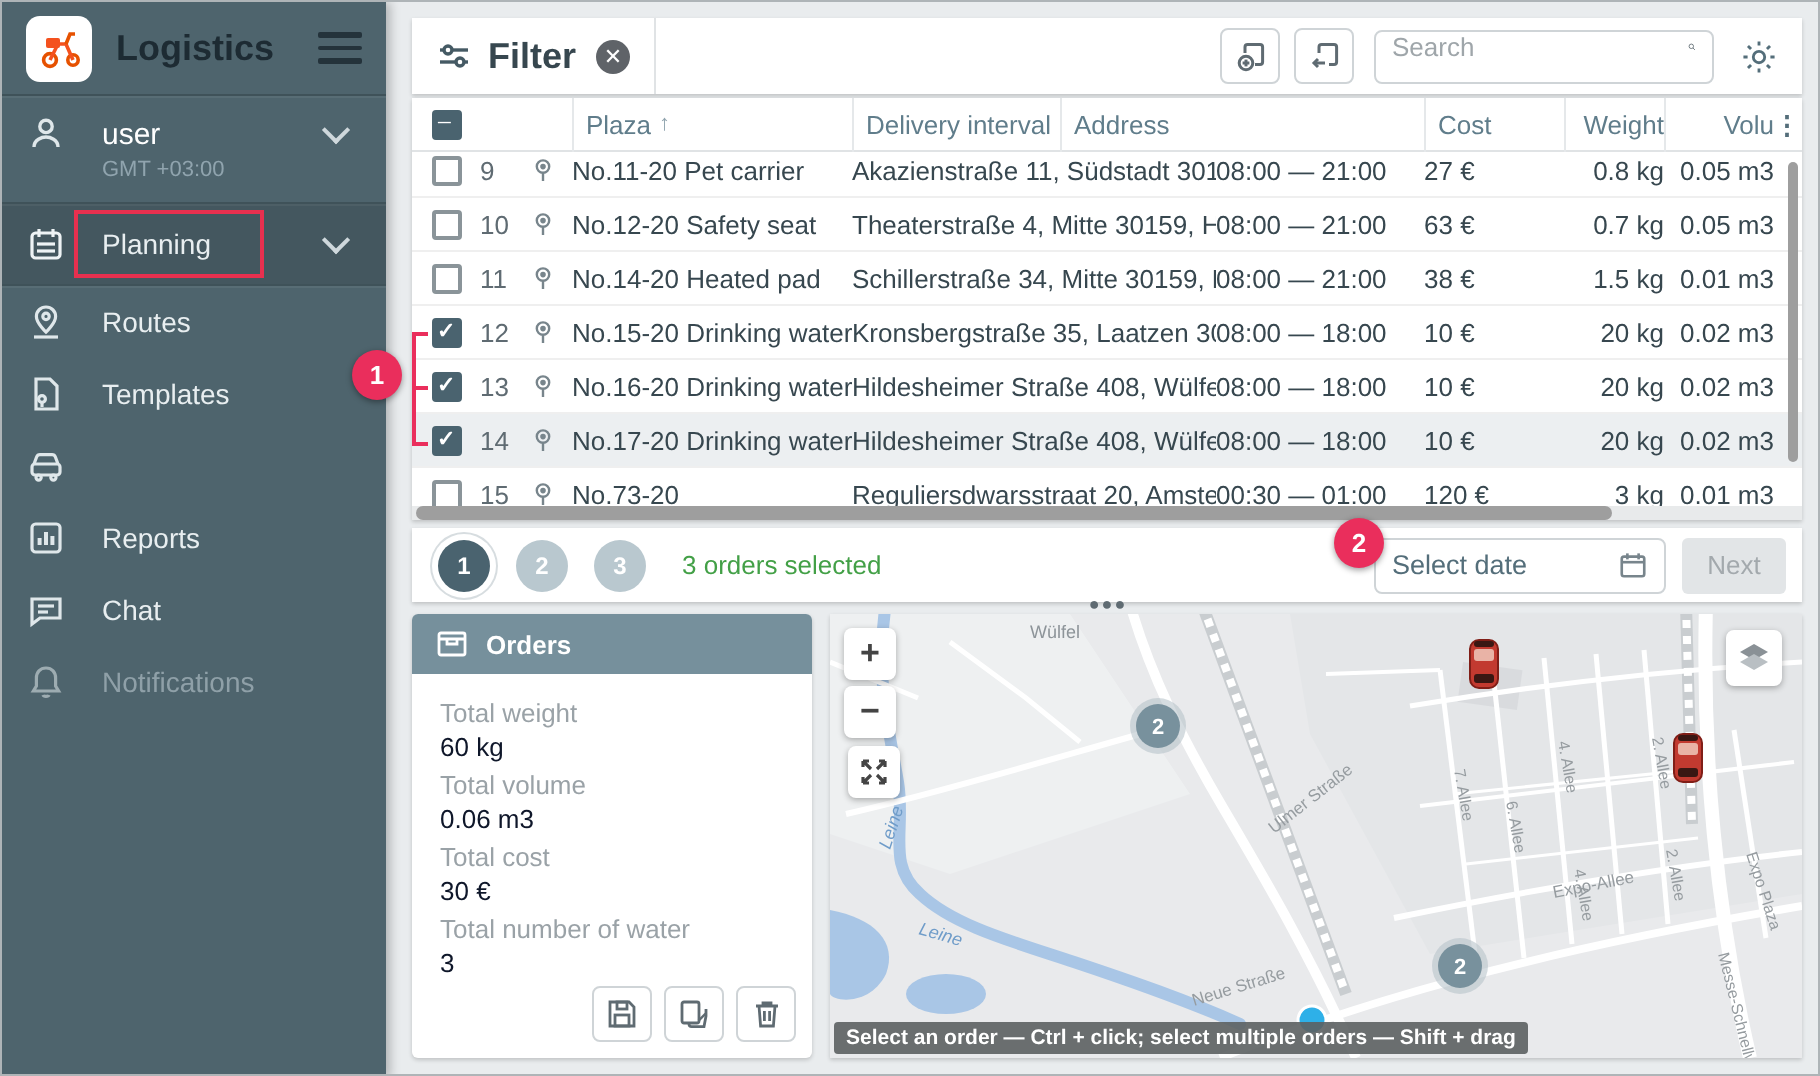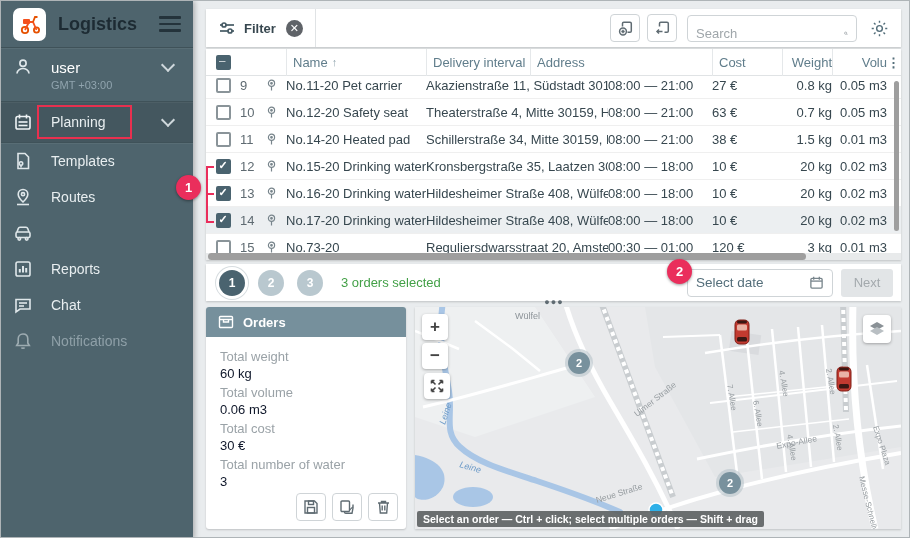--- a/index.html
+++ b/index.html
@@ -43,29 +43,29 @@
   .badge2 { left:666px; top:258px; }
   .bracket-v { position:absolute; left:205px; top:165px; width:2px; height:57px; background:#ea2e5c; z-index:40; }
   .bracket-t { position:absolute; left:205px; width:8px; height:2px; background:#ea2e5c; z-index:40; }
 
   
   .card { position:absolute; background:#fff; box-shadow:0 1px 2px rgba(0,0,0,.18); }
 
   
   .toolbar { left:205px; top:8px; width:695px; height:38px; display:flex; align-items:center; }
   .filter-zone { display:flex; align-items:center; padding:0 12px; height:100%; }
-  .filter-label { font-size:13px; color:#37474f; font-weight:bold; margin:0 10px 0 8px; }
+  .filter-label { font-size:18px; color:#37474f; font-weight:bold; margin:0 10px 0 8px; }
   .clear-btn { width:17px; height:17px; border-radius:50%; background:#5f6368; color:#fff;
                font-size:11px; display:flex; align-items:center; justify-content:center; cursor:pointer; }
   .tb-divider { width:1px; height:38px; background:#e0e3e5; }
   .tb-spacer { flex:1; }
   .icon-btn { width:30px; height:28px; border:1px solid #cfd4d7; border-radius:4px;
               display:flex; align-items:center; justify-content:center; margin-left:7px; cursor:pointer; background:#fff; }
   .search-box { width:170px; height:27px; border:1px solid #cfd4d7; border-radius:4px;
-                margin-left:10px; display:flex; align-items:flex-end; padding:0 8px;gap:48px; }
+                margin-left:10px; display:flex; align-items:flex-start; padding:0 8px;gap:48px; }
   .search-box input { border:none; outline:none; flex:1; font-size:13px; color:#37474f;
                       font-family:"Liberation Sans",sans-serif; width:100px; }
   .search-box input::placeholder { color:#9fa6aa; }
   .gear-zone { width:44px; display:flex; justify-content:center; }
 
   
   .table-card { left:205px; top:48px; width:695px; height:211px; overflow:hidden; }
   .trow { display:flex; align-items:center; height:27px; border-bottom:1px solid #efefef; font-size:13px; color:#37474f; }
   .thead { height:27px; border-bottom:1px solid #e0e3e5; color:#607d8b; font-size:13px; }
   .thead .hc { height:27px; display:flex; align-items:center; }
@@ -176,33 +176,33 @@
           <line x1="5.5" y1="13.5" x2="14.5" y2="13.5"></line>
       </svg>
       <span class="label">Planning</span>
       <span class="chev"></span>
       <div class="ann-rect"></div>
     </div>
     <div class="sb-divider"></div>
 
     <div class="nav-item">
       <svg class="nav-icon" viewBox="0 0 20 20" fill="none" stroke="#dfe7ea" stroke-width="1.6">
+        <path d="M10 2.5 C12.7 2.5 14.8 4.6 14.8 7.2 C14.8 10.5 10 15 10 15 C10 15 5.2 10.5 5.2 7.2 C5.2 4.6 7.3 2.5 10 2.5 Z"></path>
+        <circle cx="10" cy="7.2" r="1.6"></circle>
+        <path d="M4 17.5 H16"></path>
+      </svg>
+      <span class="label">Routes</span>
+    </div>
+    <div class="nav-item">
+      <svg class="nav-icon" viewBox="0 0 20 20" fill="none" stroke="#dfe7ea" stroke-width="1.6">
         <path d="M5 2.5 H12 L15.5 6 V17.5 H5 Z"></path>
         <circle cx="8" cy="12.5" r="1.7"></circle>
           <line x1="8" y1="14.2" x2="8" y2="16.5"></line>
       </svg>
       <span class="label">Templates</span>
-    </div>
-    <div class="nav-item">
-      <svg class="nav-icon" viewBox="0 0 20 20" fill="none" stroke="#dfe7ea" stroke-width="1.6">
-        <path d="M10 2.5 C12.7 2.5 14.8 4.6 14.8 7.2 C14.8 10.5 10 15 10 15 C10 15 5.2 10.5 5.2 7.2 C5.2 4.6 7.3 2.5 10 2.5 Z"></path>
-        <circle cx="10" cy="7.2" r="1.6"></circle>
-        <path d="M4 17.5 H16"></path>
-      </svg>
-      <span class="label">Routes</span>
     </div>
     <div class="nav-item">
       <svg class="nav-icon" viewBox="0 0 20 20" fill="none" stroke="#dfe7ea" stroke-width="1.6">
         <path d="M4 9 L5.3 5.5 C5.6 4.7 6.2 4.3 7 4.3 H13 C13.8 4.3 14.4 4.7 14.7 5.5 L16 9"></path>
         <rect x="3" y="9" width="14" height="5.5" rx="1.5"></rect>
         <circle cx="6.3" cy="15.8" r="1.3"></circle>
           <circle cx="13.7" cy="15.8" r="1.3"></circle>
       </svg>
     </div>
     <div class="nav-item">
@@ -281,21 +281,21 @@
   </div>
 
   <div class="card table-card">
     <div class="trow thead">
       <div class="hc c-sel">
           <span class="cb ind"></span>
         </div>
       <div class="hc c-num"></div>
       <div class="hc c-pin"></div>
       <div class="hc c-name hc-b">
-        <span>Name</span>
+        <span>Plaza</span>
           <span class="sort-arrow">↑</span>
       </div>
       <div class="hc c-int hc-b">Delivery interval</div>
       <div class="hc c-addr hc-b">Address</div>
       <div class="hc c-cost hc-b">Cost</div>
       <div class="hc c-wt hc-b">Weight</div>
       <div class="hc c-vol hc-b">Volu</div>
       <div class="hc c-menu">⋮</div>
     </div>
     <div class="tbody">

